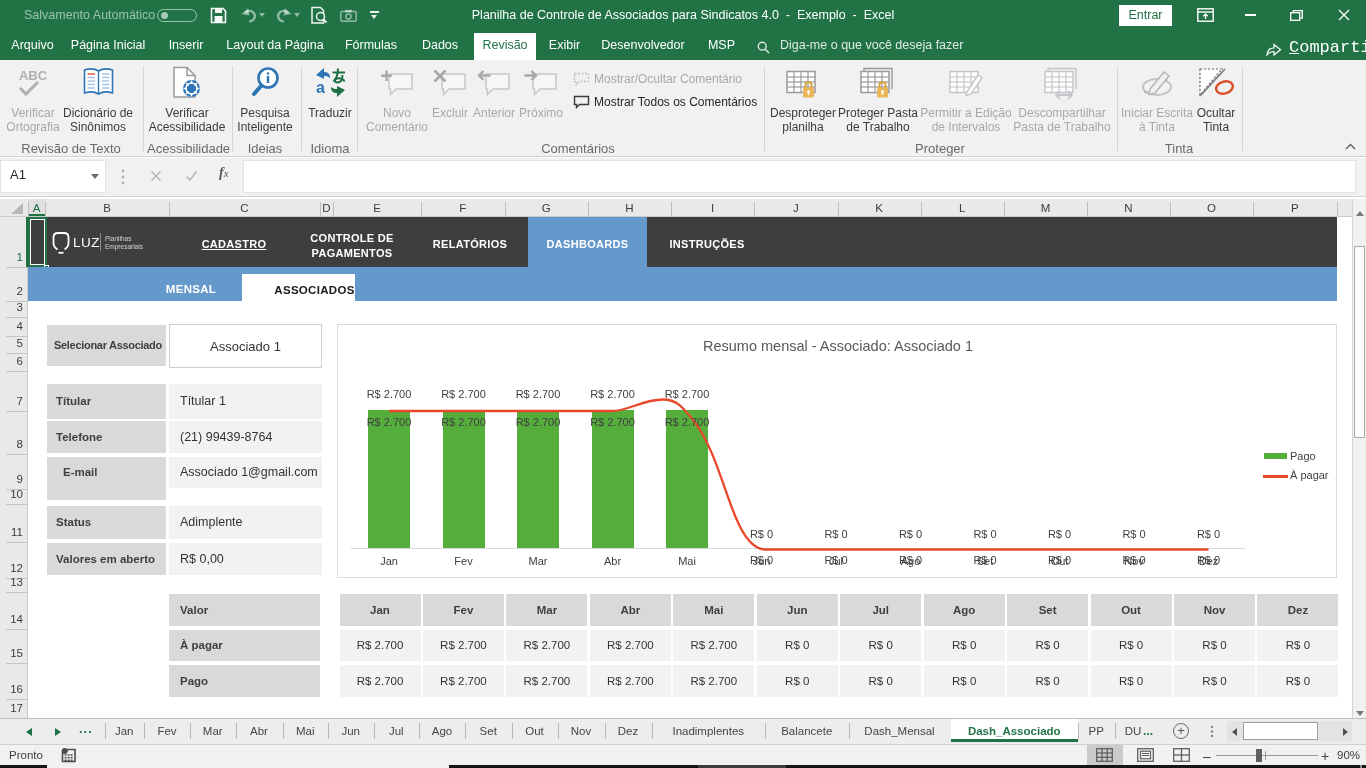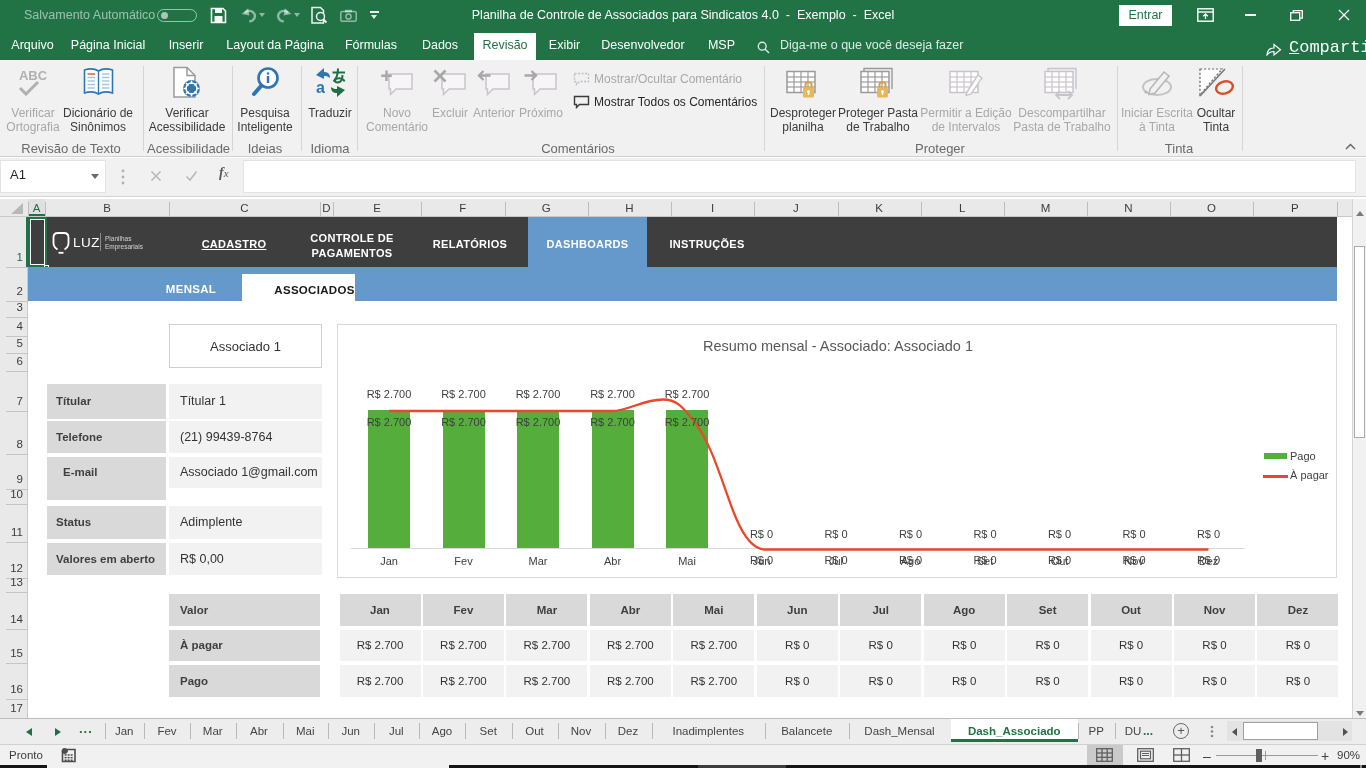--- a/index.html
+++ b/index.html
@@ -395,20 +395,21 @@
   <div class="abs" style="left:619px; top:21px; width:120px; text-align:center; color:#fff; font-weight:bold; font-size:11px; letter-spacing:0.3px;">INSTRUÇÕES</div>
 
   <div class="abs" style="left:0; top:0; width:19px; height:50px; border:2px solid #217346; box-shadow:inset 0 0 0 1px #fff;"></div>
   <div class="abs" style="left:16px; top:48px; width:5px; height:5px; background:#217346; border:1px solid #fff;"></div>
 
   <div class="abs" style="left:0; top:50px; width:1309px; height:34px; background:#6598cb;"></div>
   <div class="abs" style="left:103px; top:66px; width:120px; text-align:center; color:#fff; font-weight:bold; font-size:11.5px; letter-spacing:0.3px;">MENSAL</div>
   <div class="abs" style="left:214px; top:57px; width:113px; height:28px; background:#fff;"></div>
   <div class="abs" style="left:214px; top:66.5px; width:113px; text-align:center; color:#1a1a1a; font-weight:bold; font-size:11.5px; letter-spacing:0.3px;padding-left:32px;">ASSOCIADOS</div>
 
+  <div class="glab" style="left:19px; top:108px; width:119px; height:41px; line-height:41px; padding-left:7px; font-size:11px; letter-spacing:-0.3px;">Selecionar Associado</div>
   <div class="abs" style="left:141px; top:107px; width:153px; height:44px; background:#fff; border:1px solid #cfcfcf; text-align:center; line-height:44px; font-size:13px; color:#333;">Associado 1</div>
   <div class="glab" style="left:19px; top:167px; width:119px; height:35px; line-height:35px; padding-left:9px;">Títular</div>
   <div class="gval" style="left:141px; top:167px; width:153px; height:35px; line-height:35px; padding-left:11px;">Títular 1</div>
   <div class="glab" style="left:19px; top:204px; width:119px; height:32px; line-height:32px; padding-left:9px;">Telefone</div>
   <div class="gval" style="left:141px; top:204px; width:153px; height:32px; line-height:32px; padding-left:11px;">(21) 99439-8764</div>
   <div class="glab" style="left:19px; top:240px; width:119px; height:43px; line-height:31px; padding-left:16px;">E-mail</div>
   <div class="gval" style="left:141px; top:240px; width:153px; height:31px; line-height:31px; padding-left:11px;">Associado 1@gmail.com</div>
   <div class="glab" style="left:19px; top:289px; width:119px; height:33px; line-height:33px; padding-left:9px;">Status</div>
   <div class="gval" style="left:141px; top:289px; width:153px; height:33px; line-height:33px; padding-left:11px;">Adimplente</div>
   <div class="glab" style="left:19px; top:326px; width:119px; height:32px; line-height:32px; padding-left:9px;">Valores em aberto</div>

